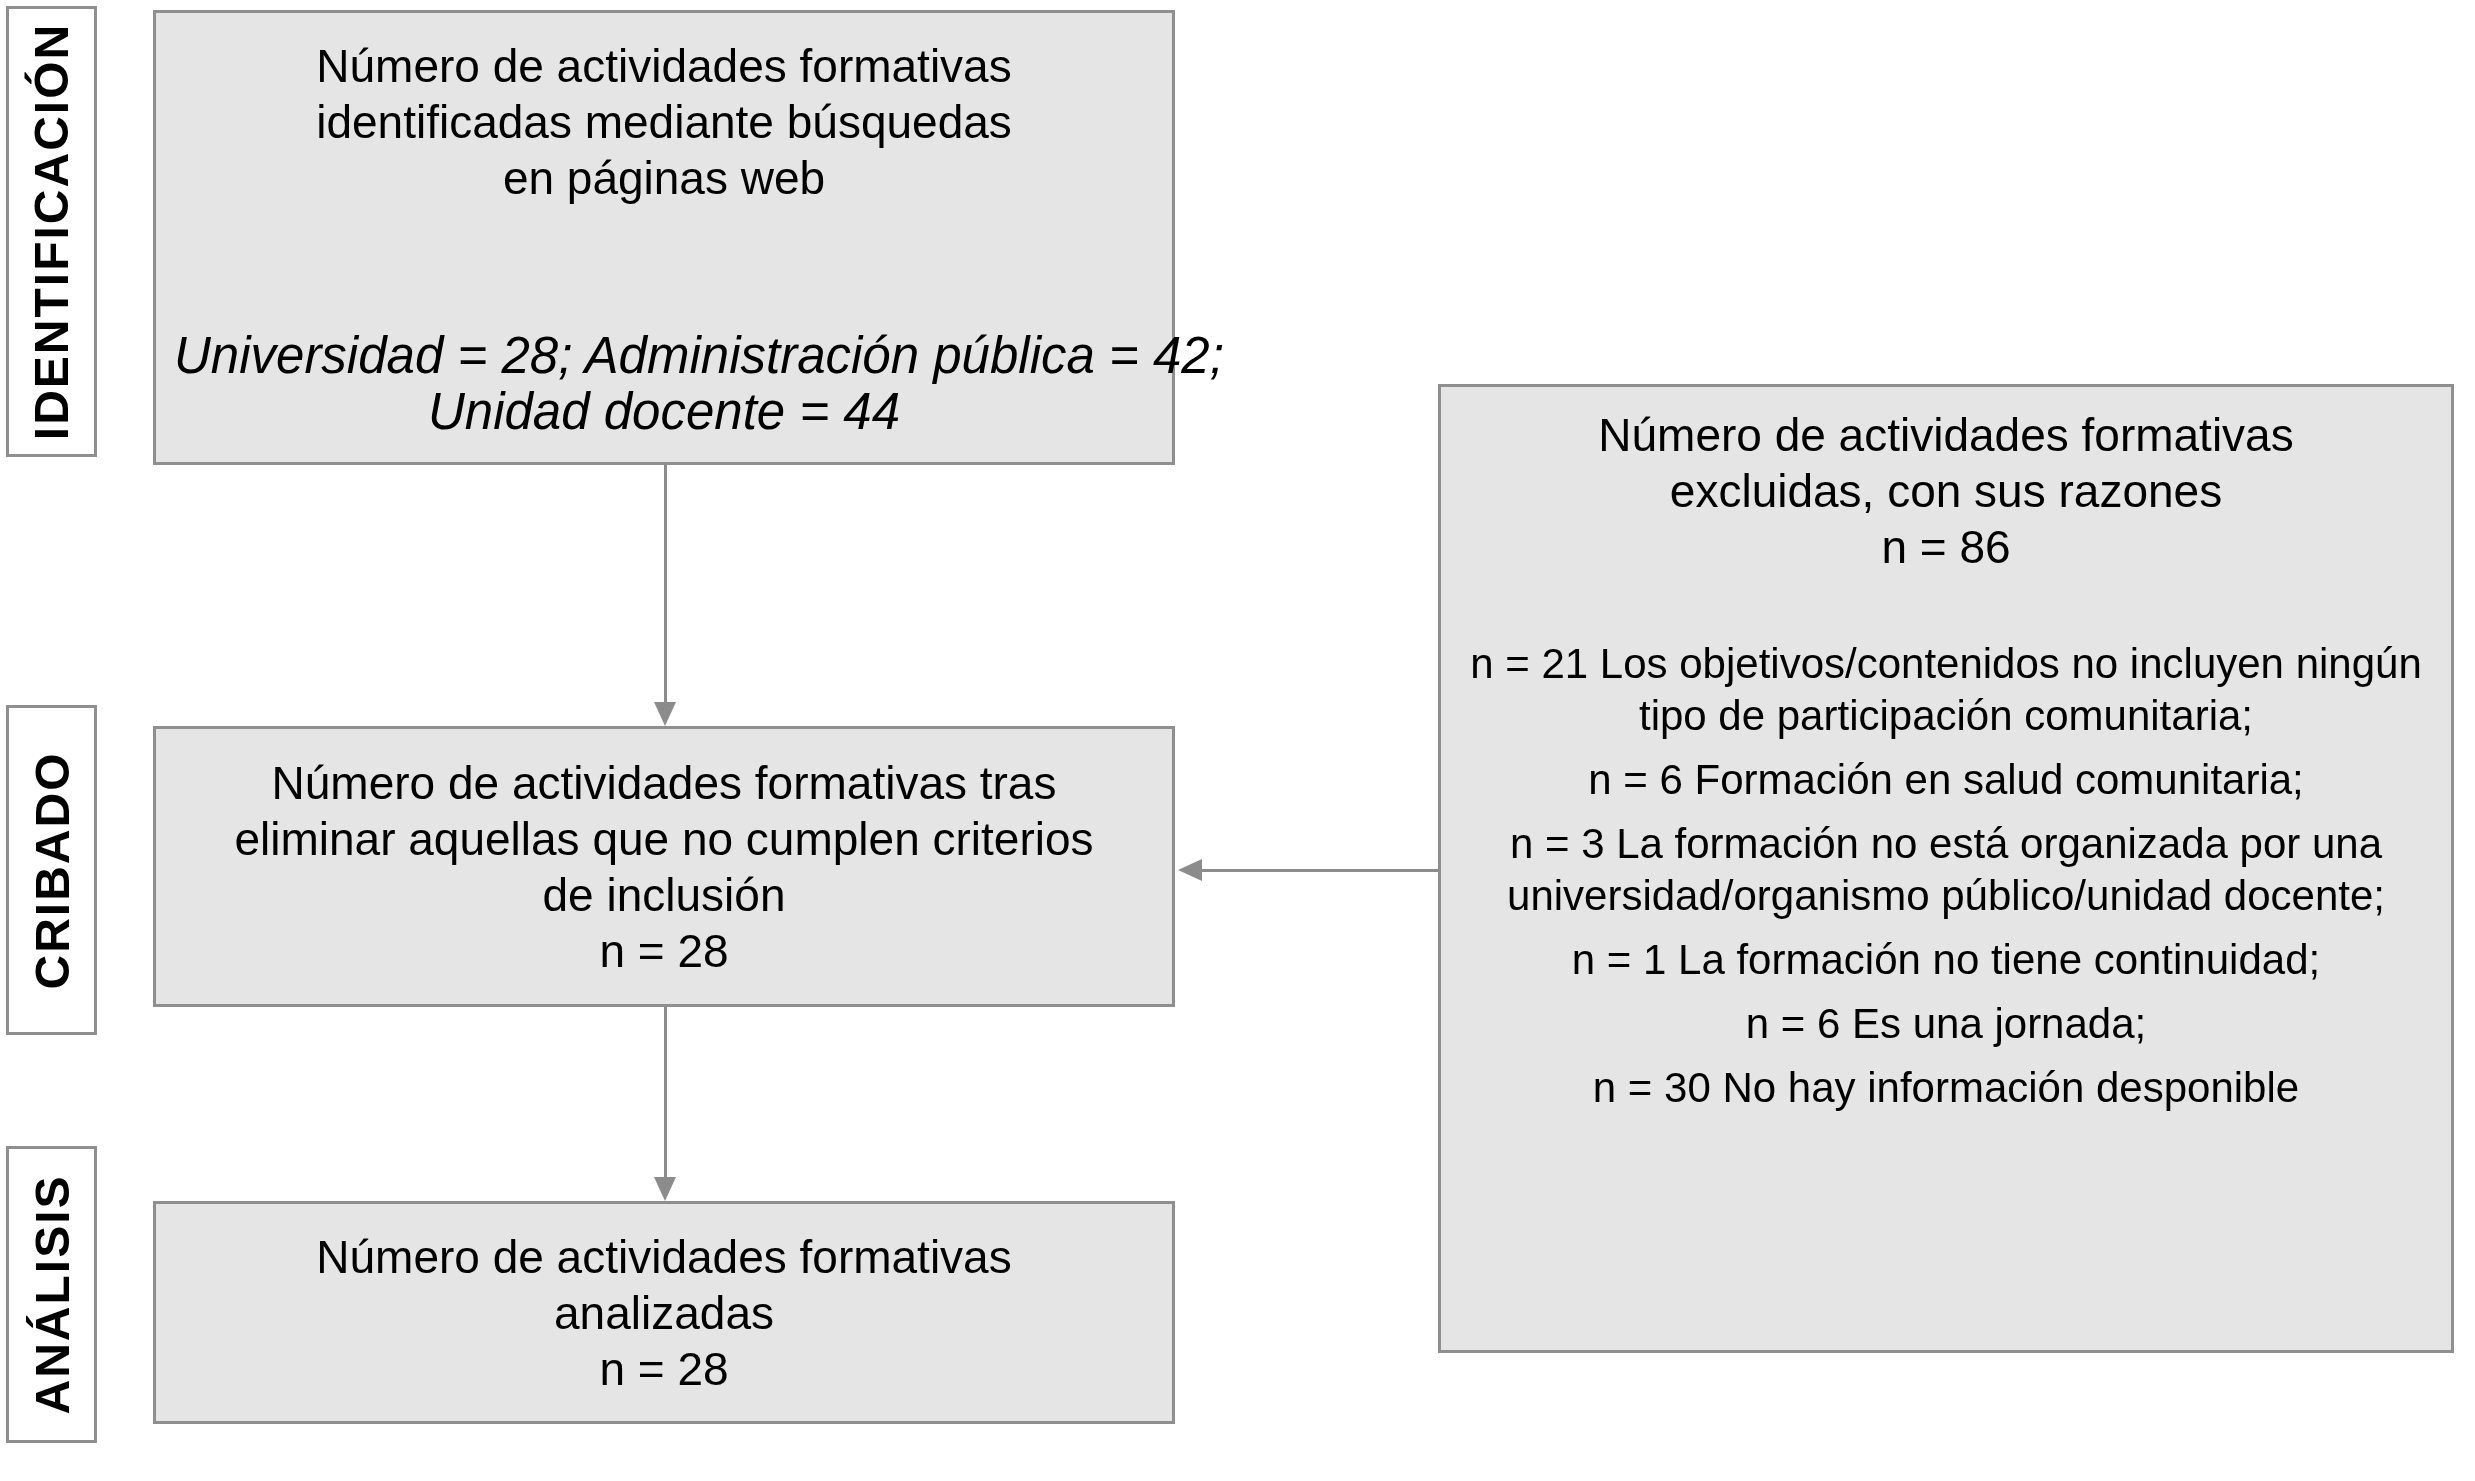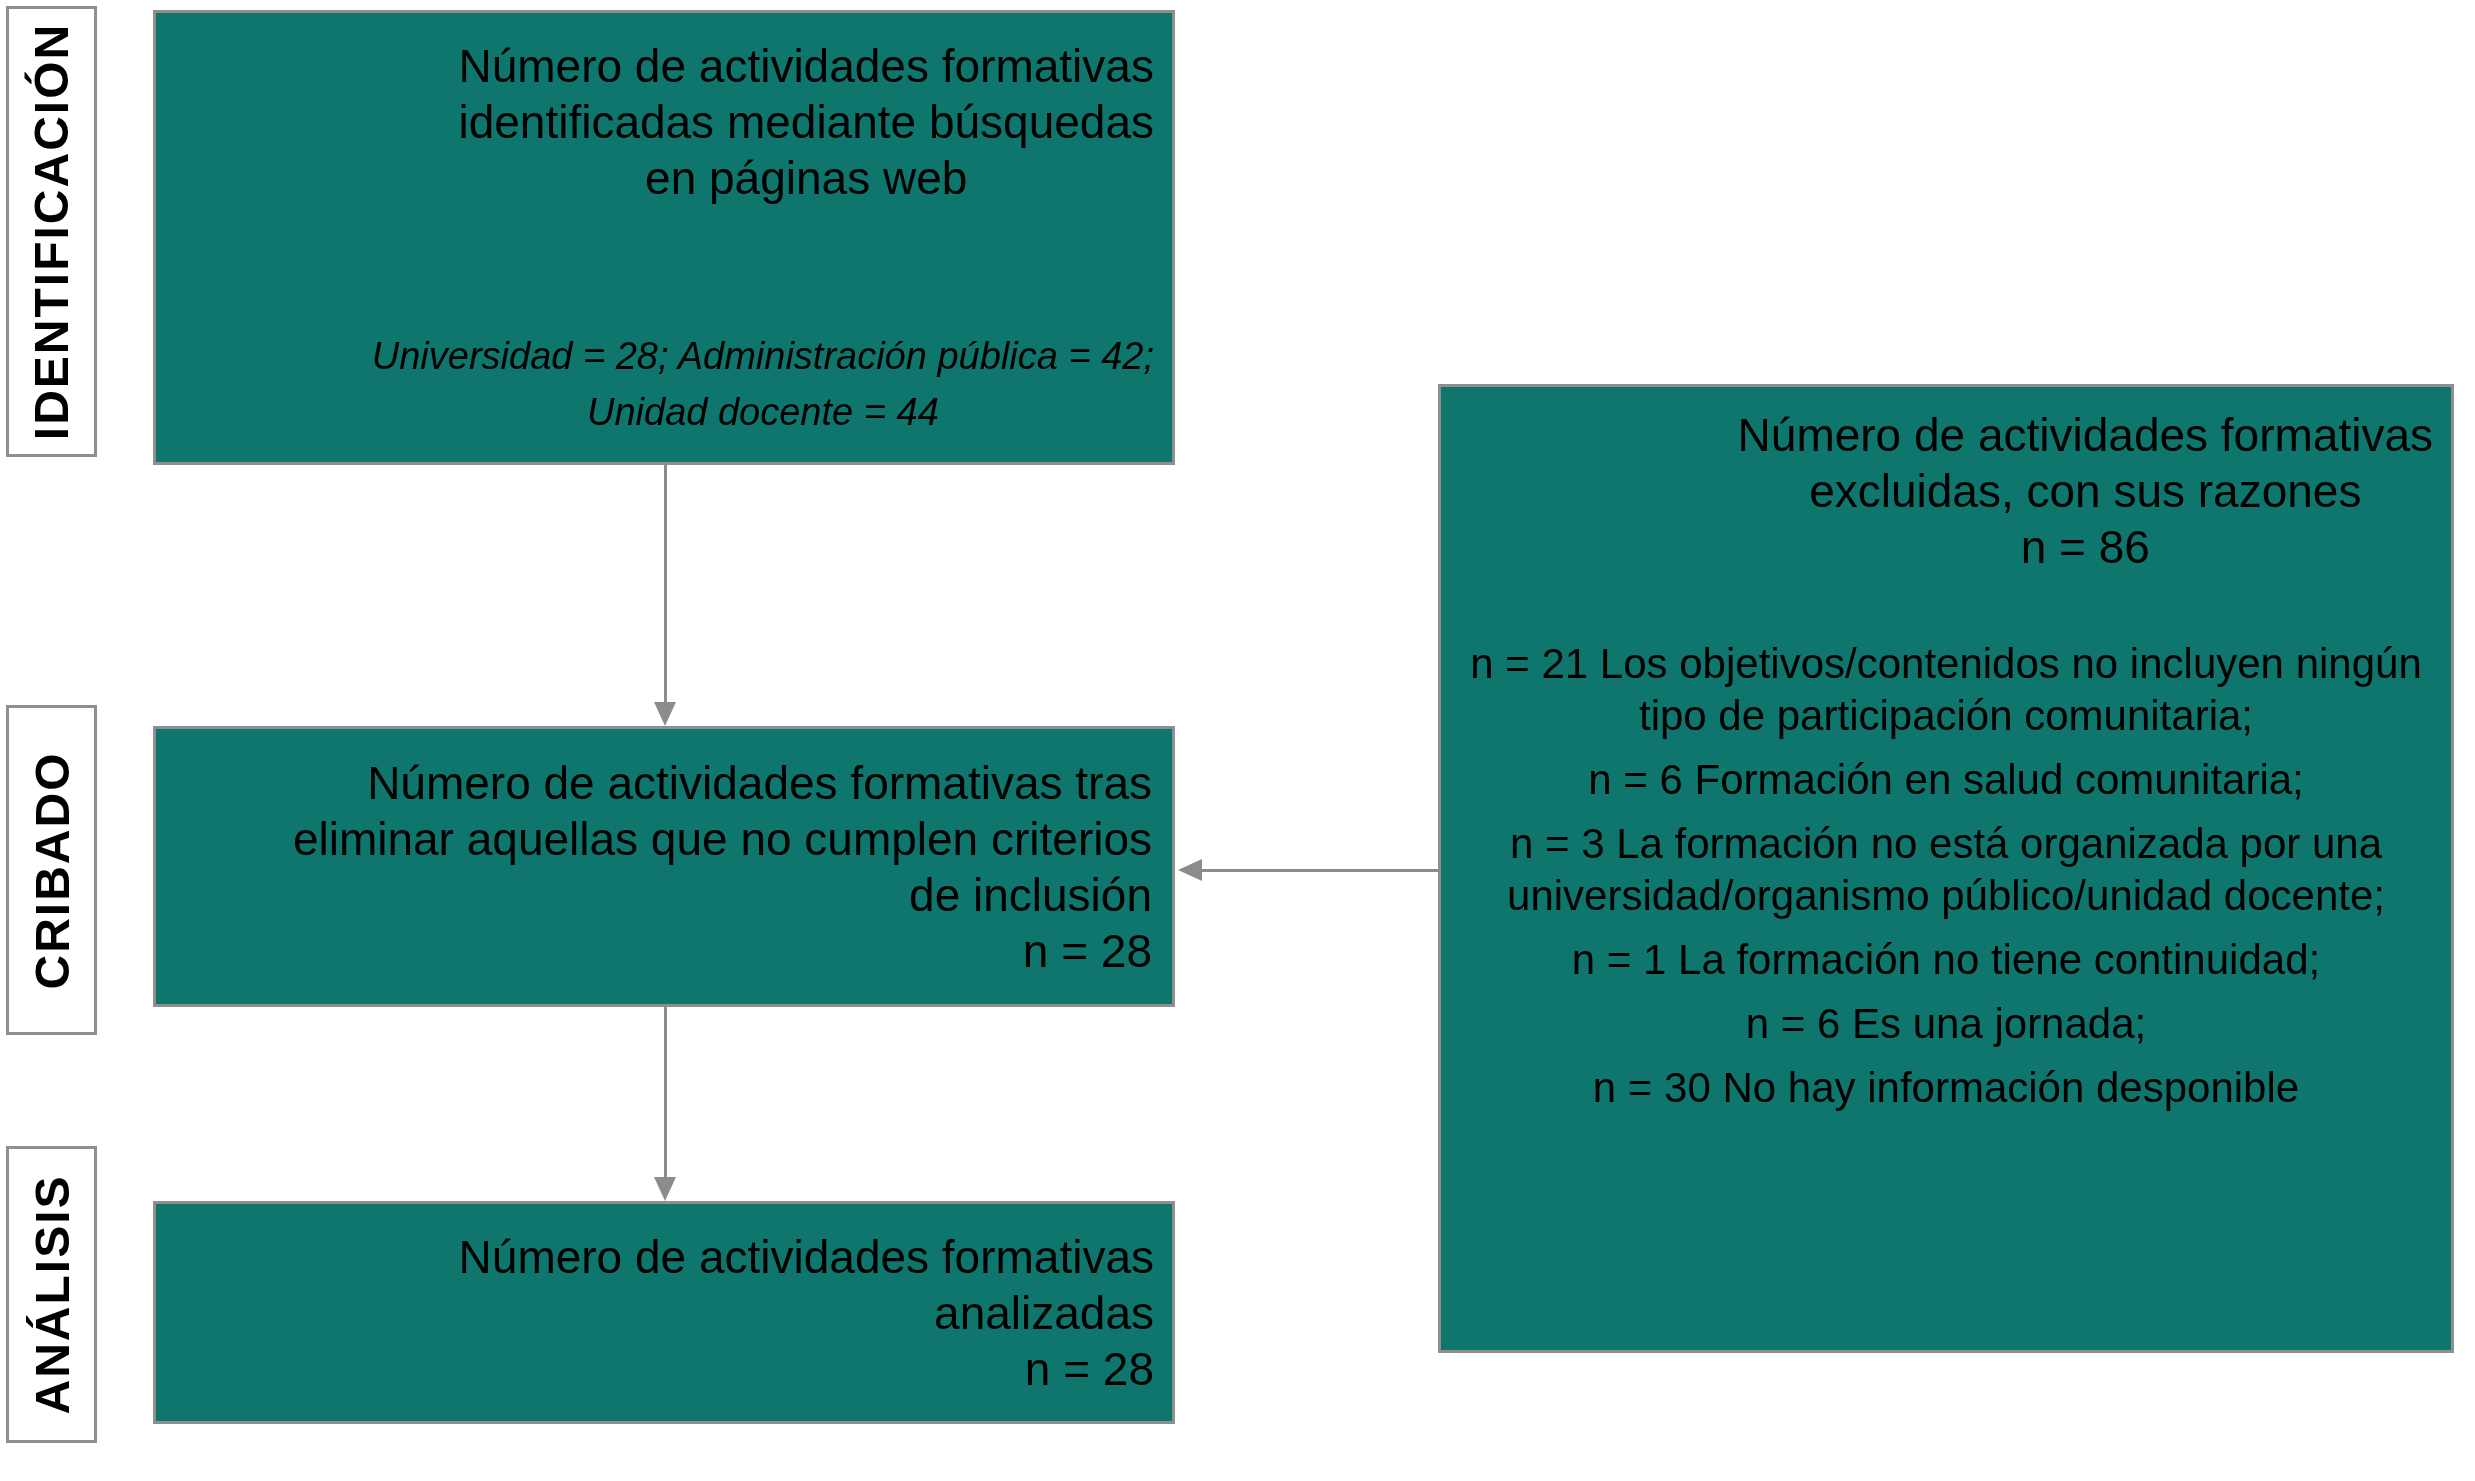--- a/index.html
+++ b/index.html
@@ -32,44 +32,43 @@
     color: #000000;
   }
   .stage-ident   { left: 6px;  top: 6px;    width: 91px; height: 451px; }
   .stage-cribado { left: 6px;  top: 705px;  width: 91px; height: 330px; }
   .stage-analisis{ left: 6px;  top: 1146px; width: 91px; height: 297px; }
 
   
   .flow-box {
     position: absolute;
     border: 3px solid #8f8f8f;
-    background: #0f766e;
+    background: #e5e5e5;
     box-sizing: border-box;
     text-align: center;
-    align-items: flex-end;
   }
   .box-identified { left: 153px; top: 10px;   width: 1022px; height: 455px;
                     display: flex; flex-direction: column; justify-content: space-between;
                     padding: 25px 18px 22px; }
   .box-screened   { left: 153px; top: 726px;  width: 1022px; height: 281px;
                     display: flex; flex-direction: column; justify-content: center;
                     padding: 10px 20px; }
   .box-analyzed   { left: 153px; top: 1201px; width: 1022px; height: 223px;
                     display: flex; flex-direction: column; justify-content: center;
                     padding: 10px 18px; }
   .box-excluded   { left: 1438px; top: 384px; width: 1016px; height: 969px;
                     padding: 20px 18px 20px; display: flex; flex-direction: column; }
 
   .line {
     font-size: 46px;
     line-height: 56px;
     white-space: nowrap;
   }
   .box-note .line {
-    font-size: 38px;
+    font-size: 51px;
     font-style: italic;
     line-height: 56px;
   }
   .excluded-header { margin-bottom: 63px; }
   .reason {
     font-size: 42px;
     line-height: 52px;
     margin: 0 0 12px 0;
     text-align: center;
   }

